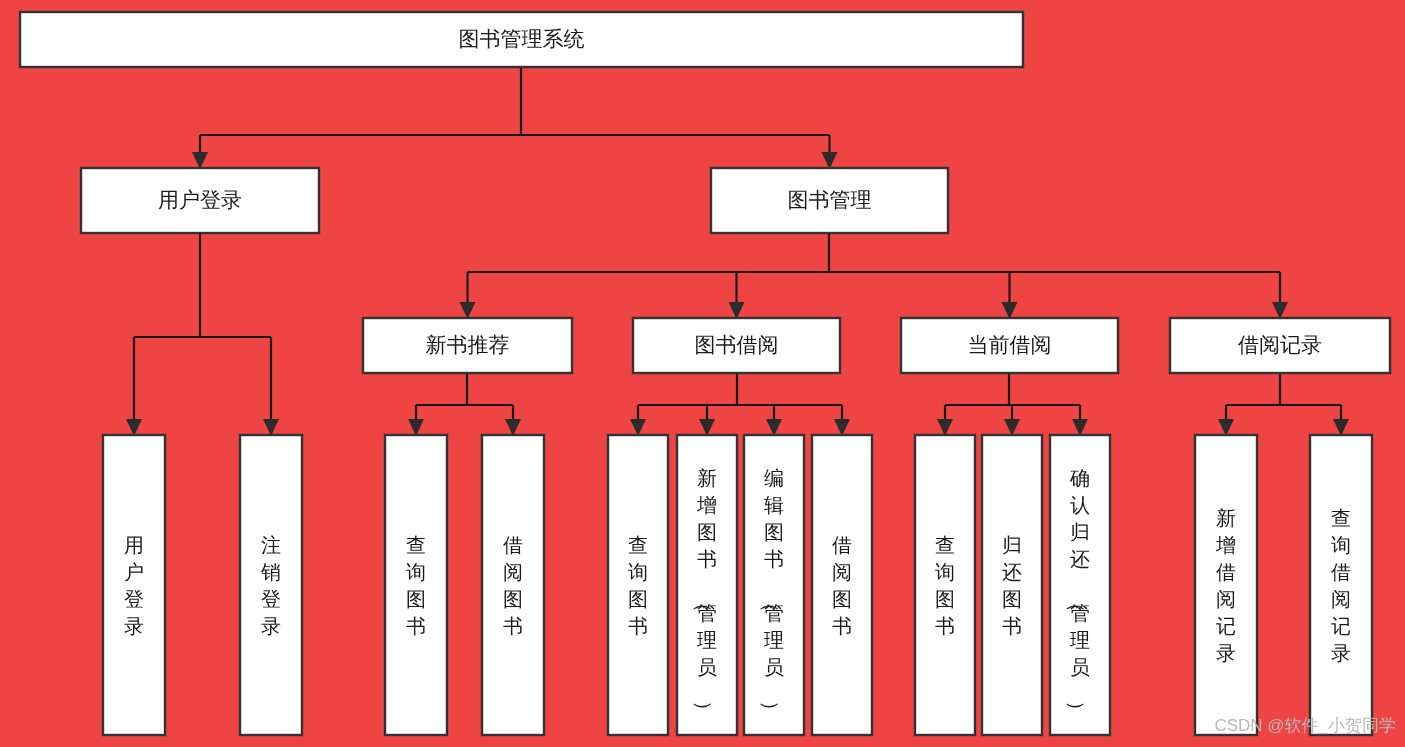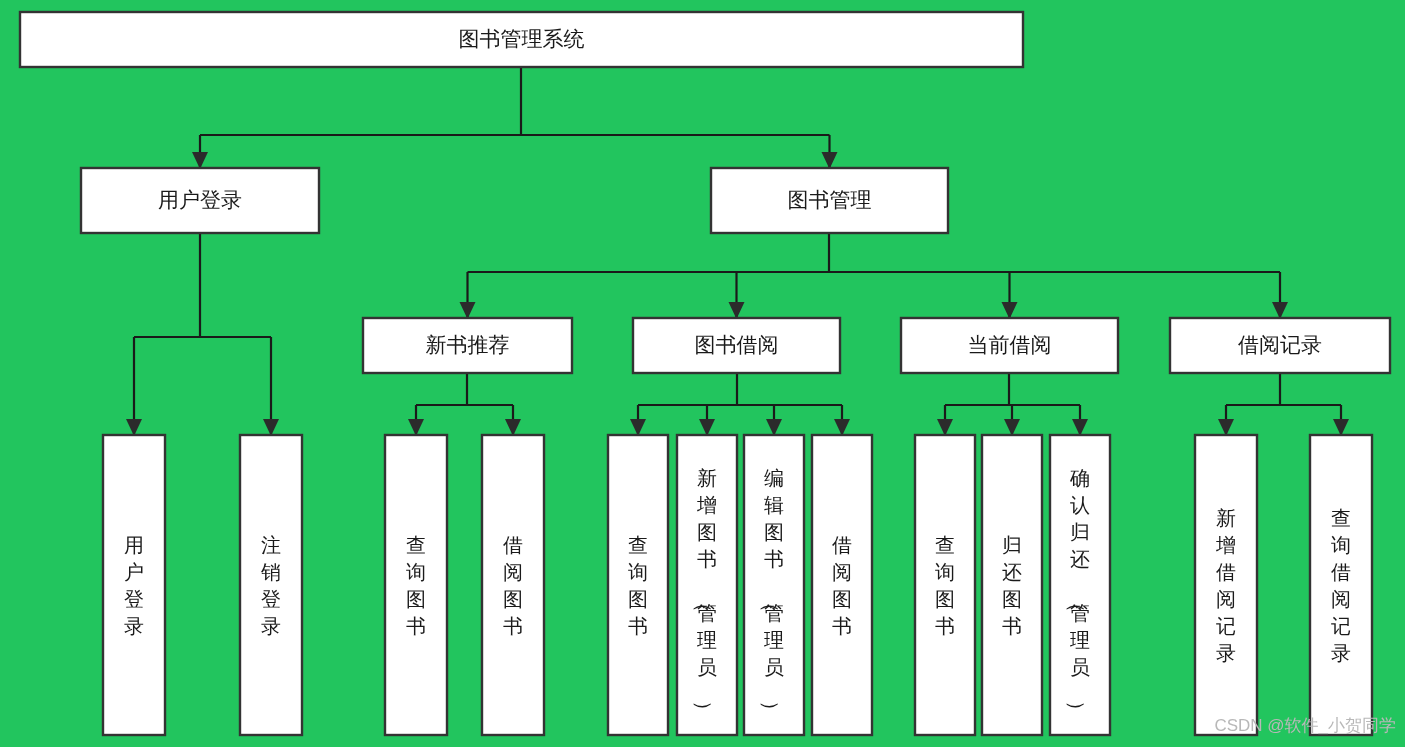--- a/index.html
+++ b/index.html
@@ -11,21 +11,21 @@
   body {
     width: 1405px;
     height: 747px;
     font-family: "Liberation Sans", "DejaVu Sans", sans-serif;
     overflow: hidden;
   }
   #diagram-root {
     position: relative;
     width: 1405px;
     height: 747px;
-    background: #22c55e;
+    background: #ef4444;
   }
   svg.diagram-canvas {
     position: absolute;
     top: 0;
     left: 0;
     width: 1405px;
     height: 747px;
     display: block;
   }
   .node-box {

